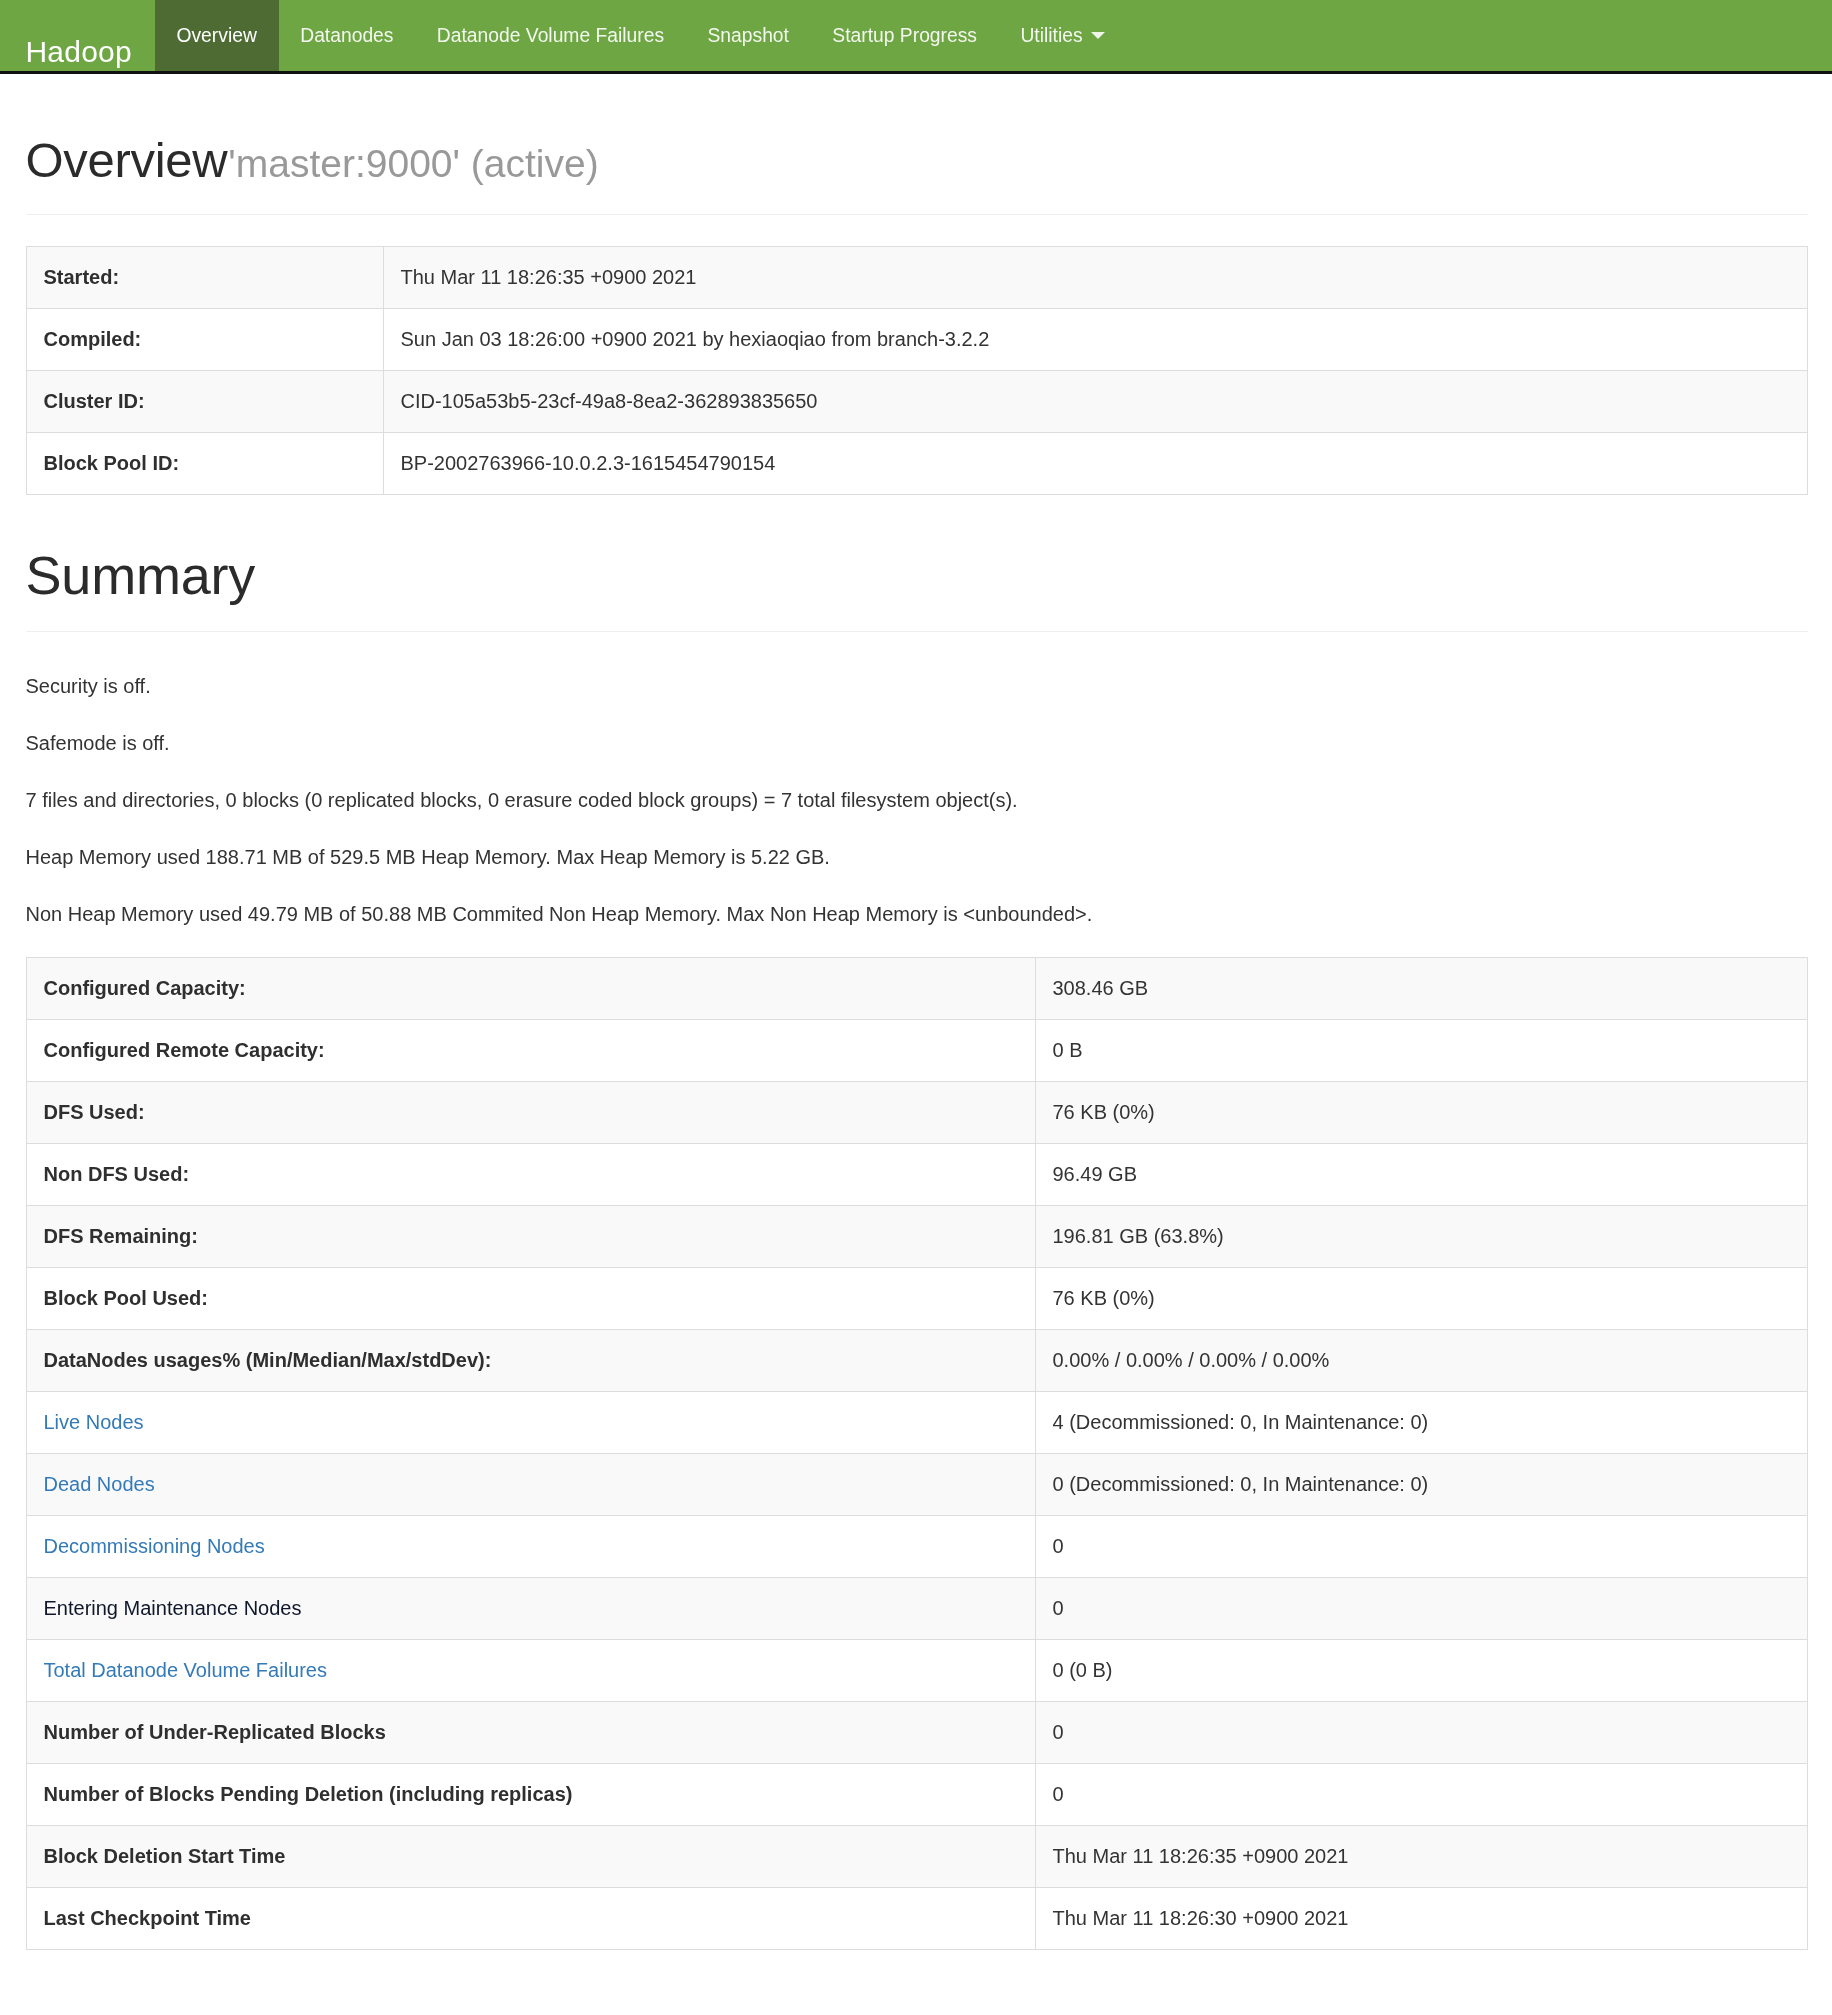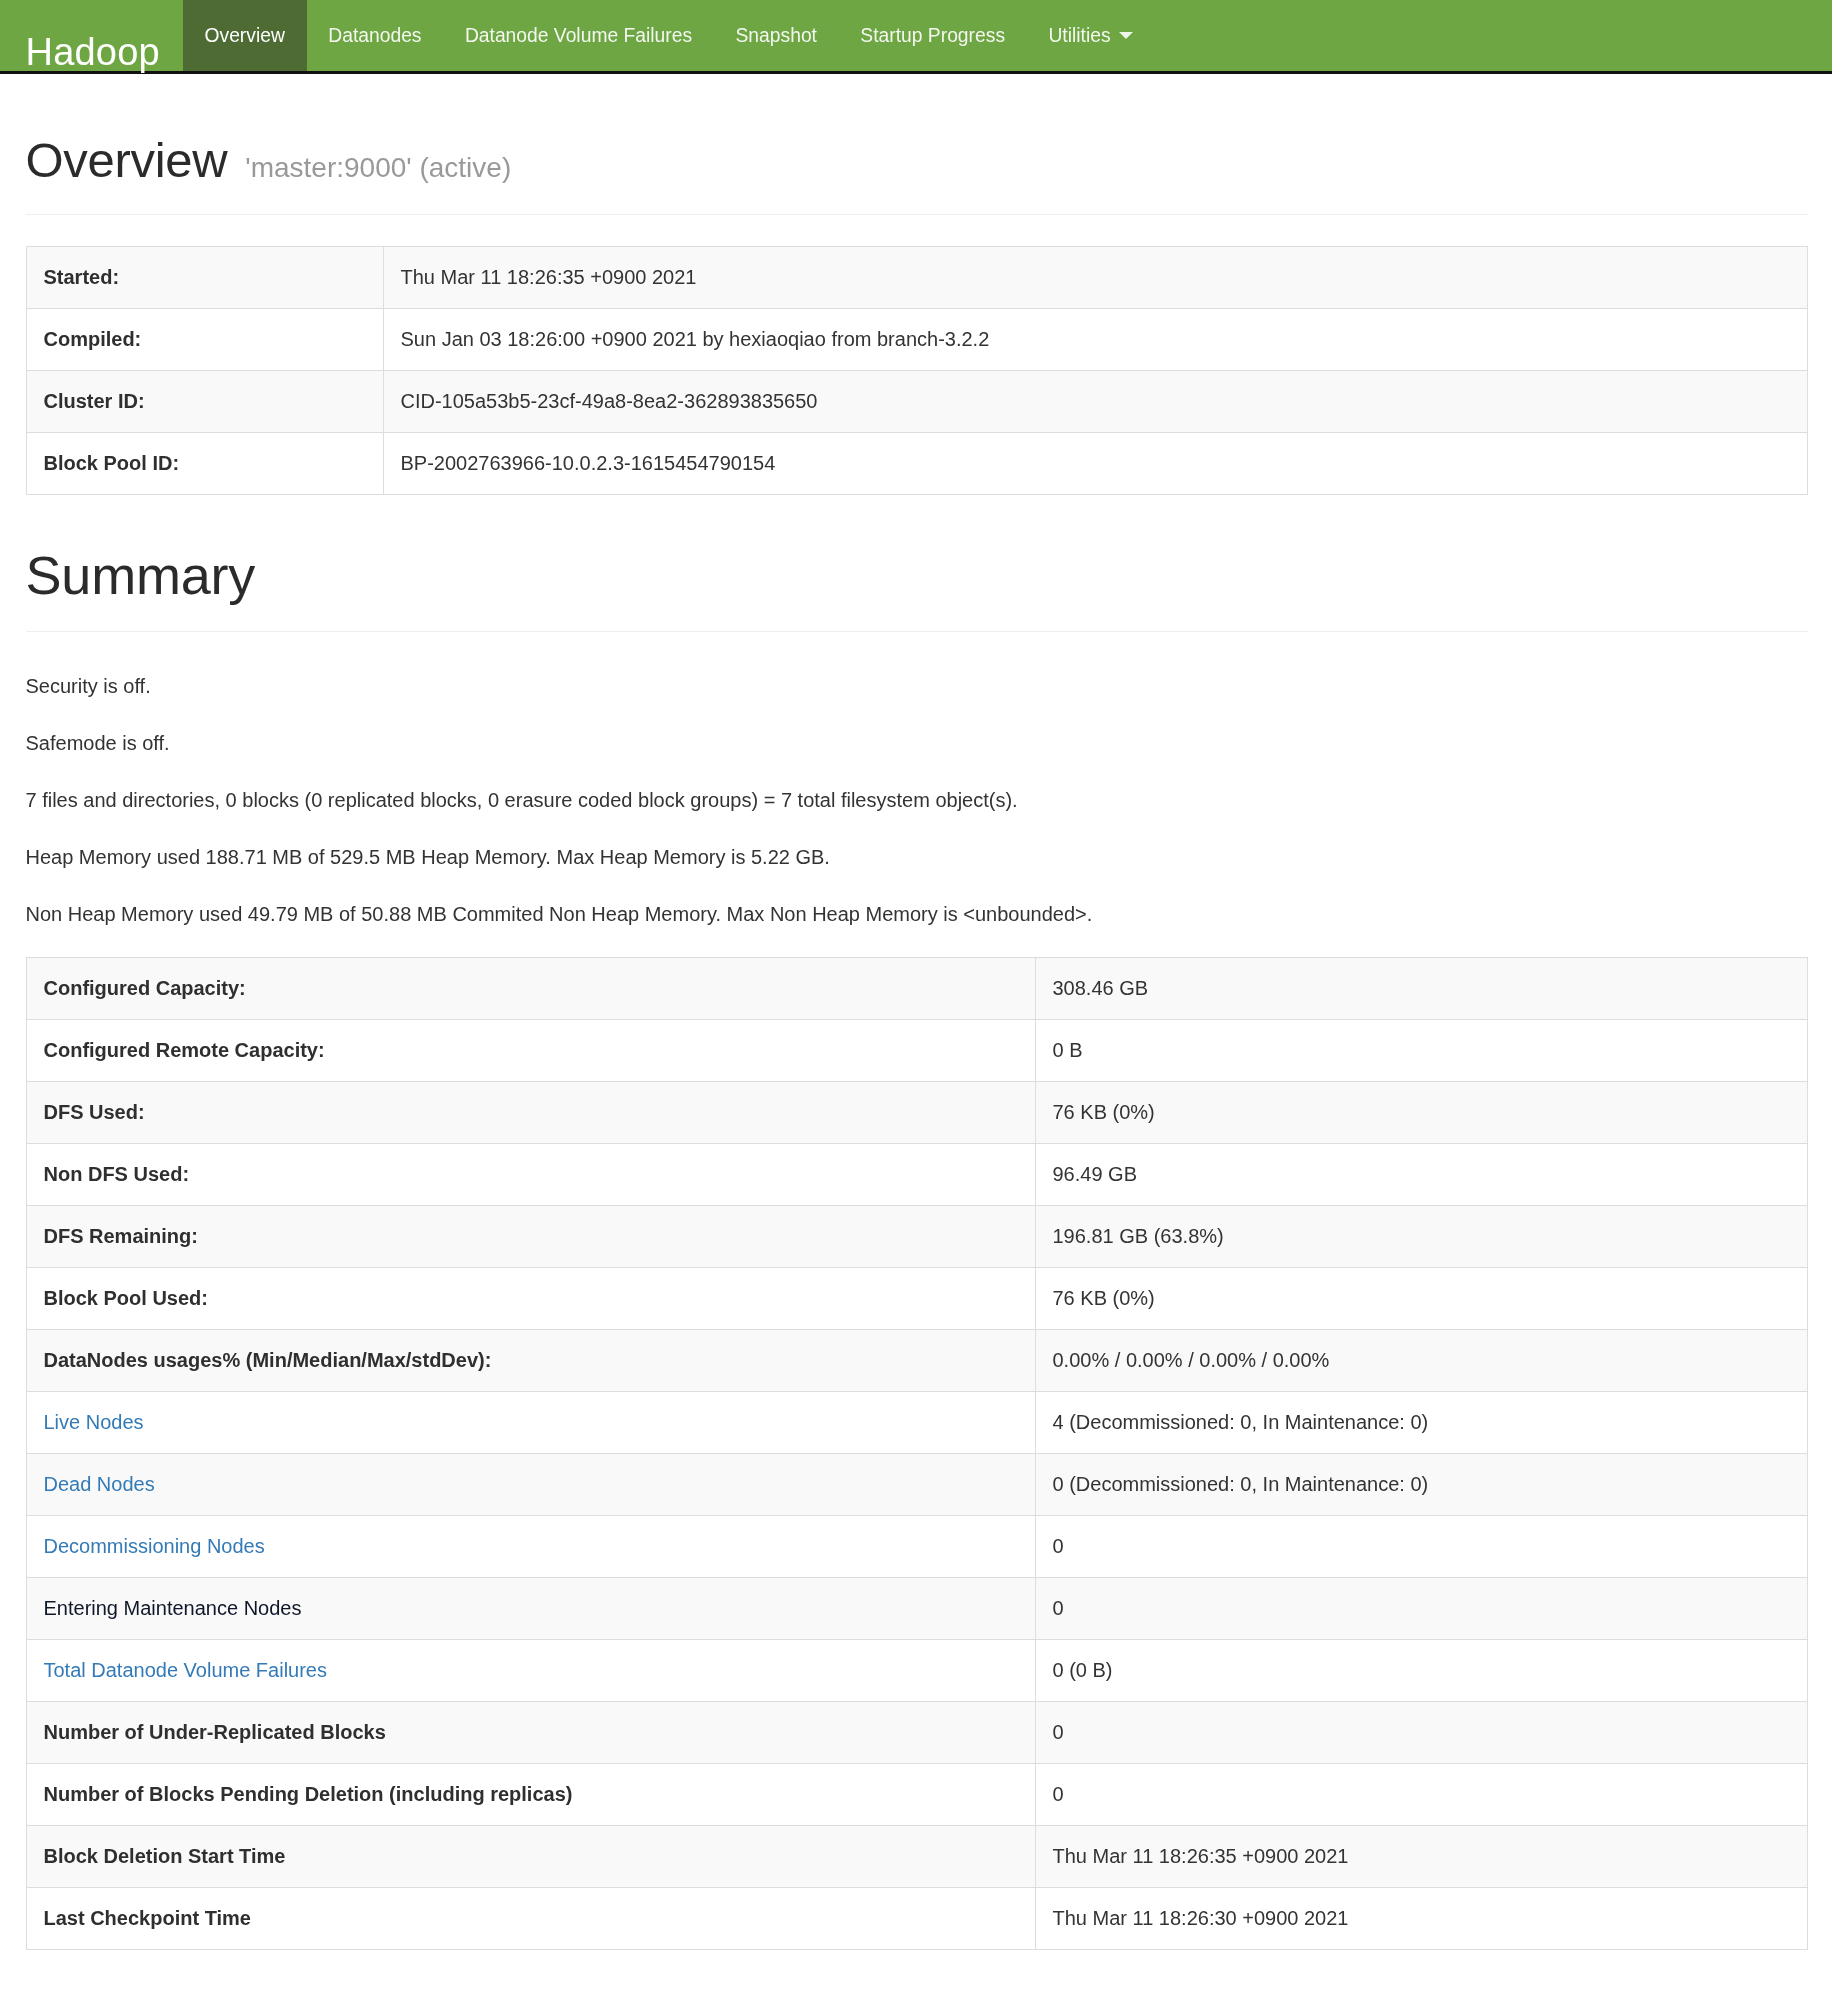--- a/index.html
+++ b/index.html
@@ -18,21 +18,21 @@
     background: #6ea644;
     border-bottom: 3.1px solid #111111;
     height: 74px;
     display: flex;
     align-items: stretch;
     width: 100%;
   }
   .navbar-brand {
     display: flex; align-items: center;
     padding: 0 23px 0 25.5px;
-    font-size: 38px;
+    font-size: 30px;
     color: #ffffff;
     line-height: 1;
     letter-spacing: 0.2px;
     text-decoration: none;
     white-space: nowrap;
     margin-top: 33px;
   }
   .nav-items { display: flex; align-items: stretch; }
   .nav-item {
     display: flex; align-items: center;
@@ -65,23 +65,23 @@
 
   h1.page-title {
     font-size: 49px;
     font-weight: 400;
     color: #2b2b2b;
     margin: 60px 0 0 0;
     line-height: 1.1;
     letter-spacing: -0.3px;
   }
   h1.page-title .subtitle {
-    font-size: 28px;
+    font-size: 39px;
     color: #999999;
-    margin-left: 18px;
+    margin-left: 1px;
     letter-spacing: 0;
   }
 
   h2.section-title {
     font-size: 54px;
     font-weight: 400;
     color: #2b2b2b;
     margin: 51px 0 0 0;
     line-height: 1.1;
     letter-spacing: -0.2px;

